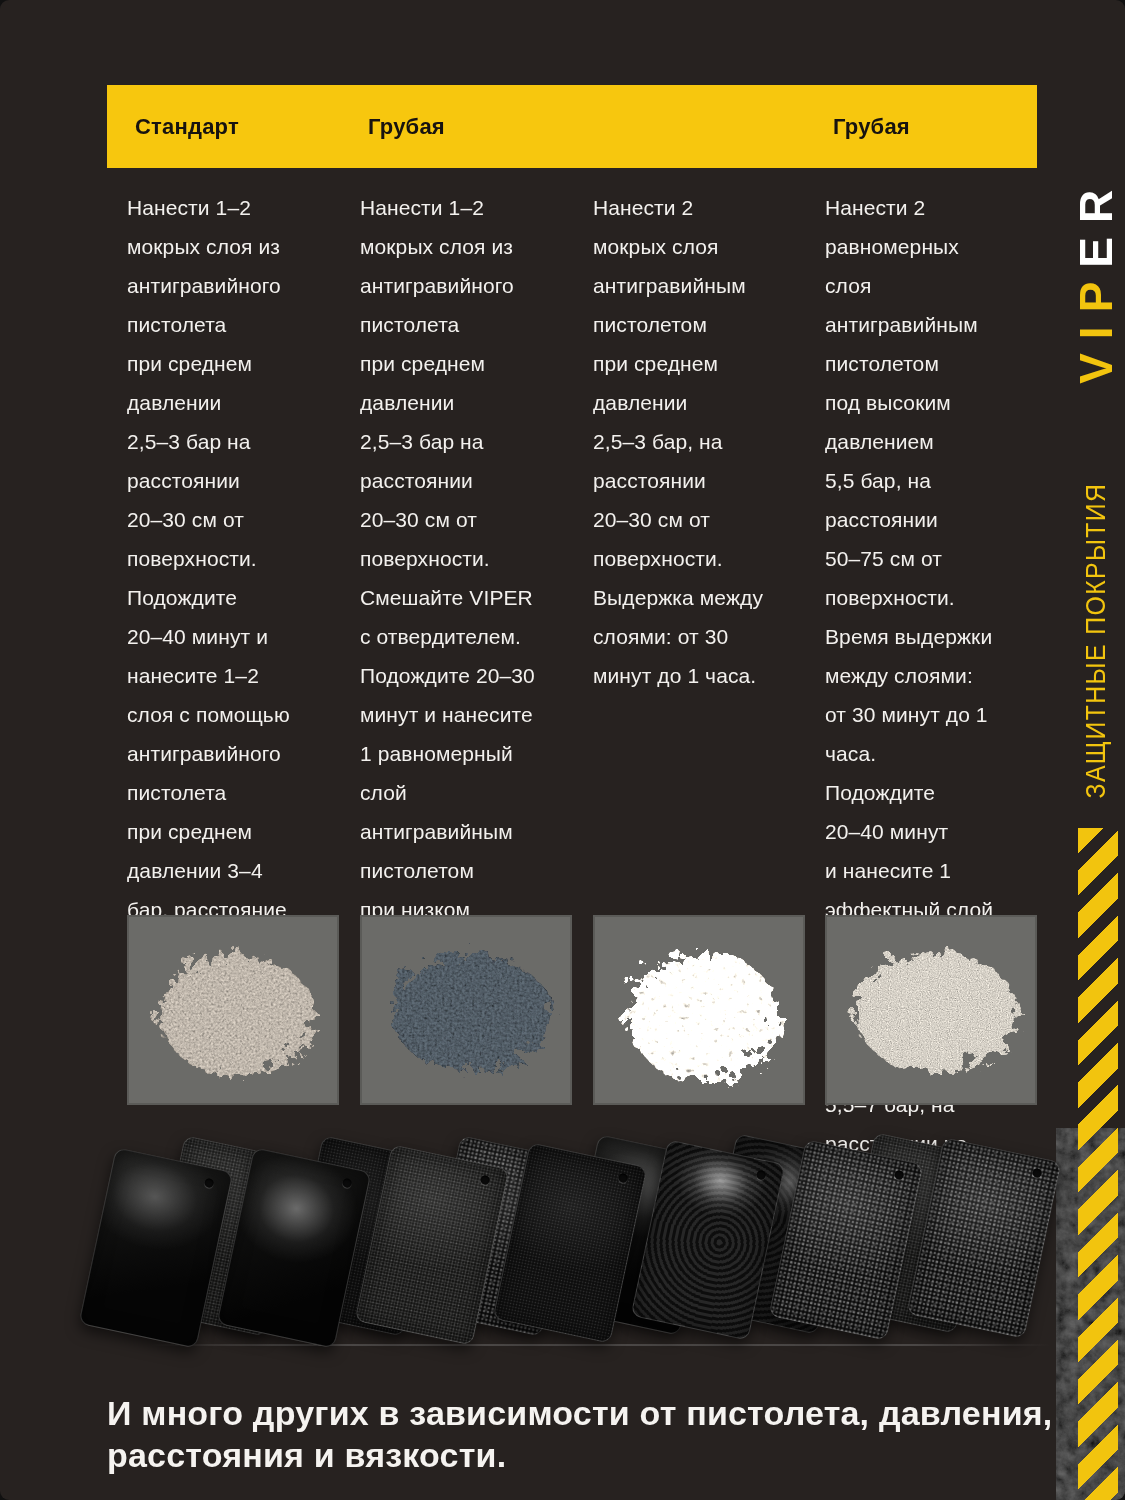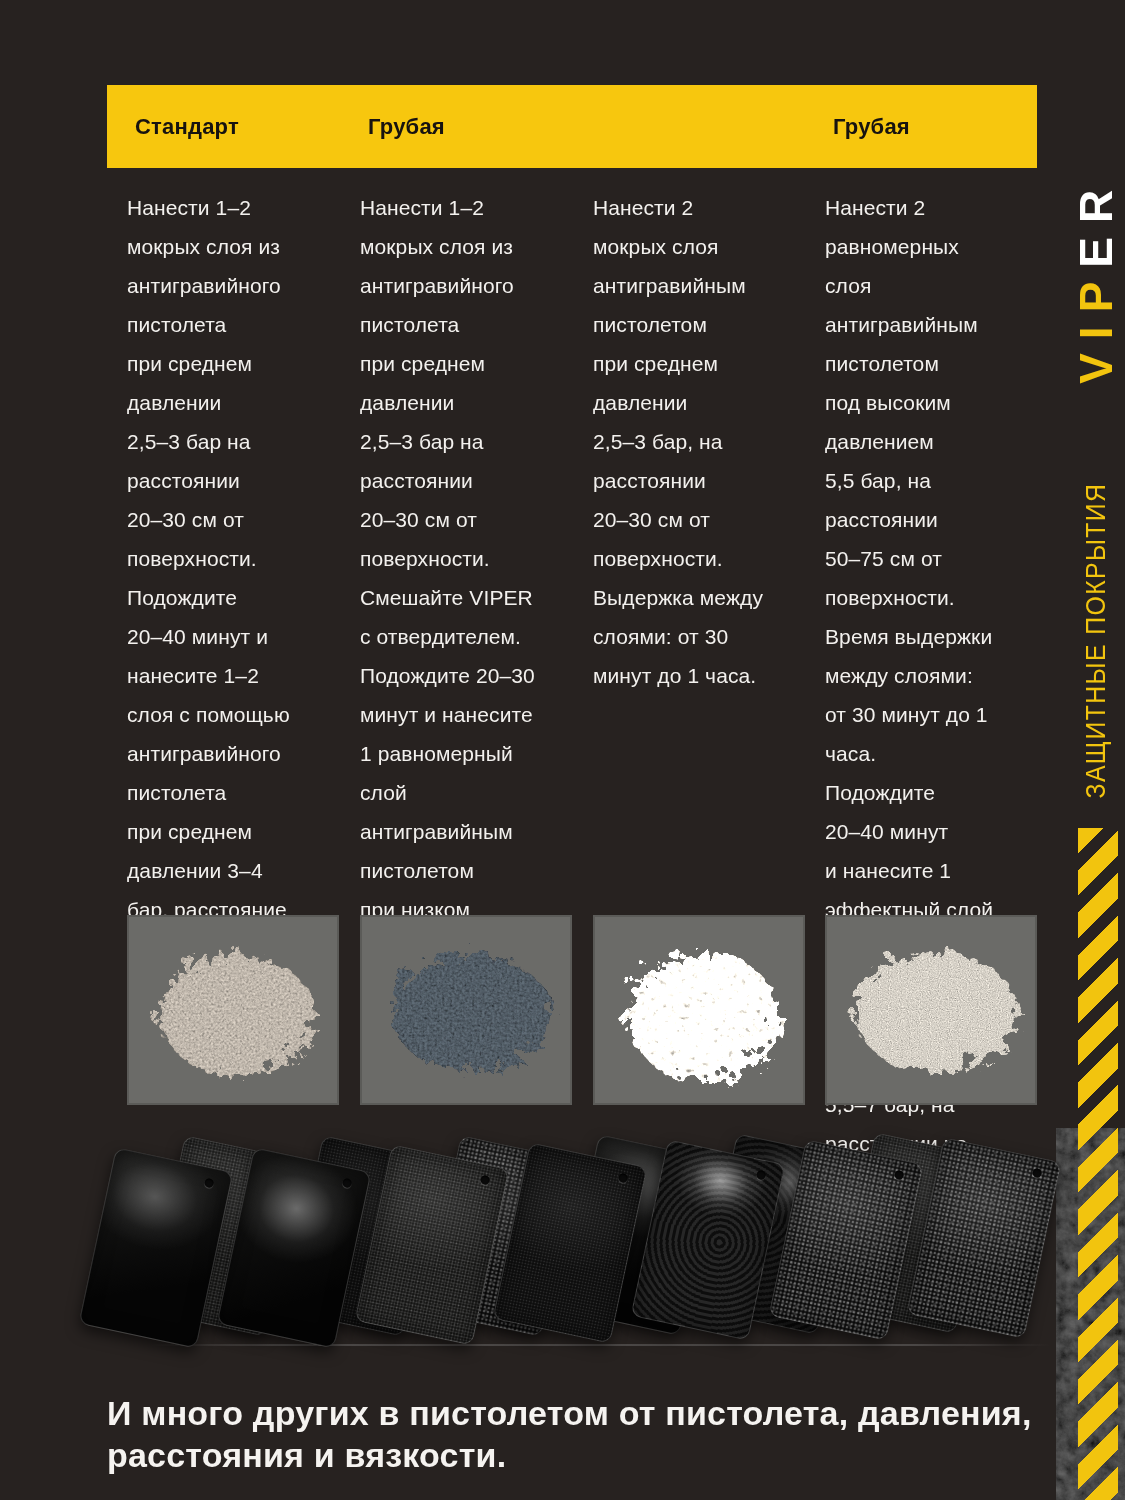--- a/index.html
+++ b/index.html
@@ -1,19 +1,20 @@
 <!DOCTYPE html>
 <html><head>
 <meta charset="utf-8">
 <style>
   html,body{margin:0;padding:0;background:#111;}
   .page{
     position:relative;width:1125px;height:1500px;overflow:hidden;
     background:#272220;
     font-family:"Liberation Sans", sans-serif;
+    border-radius:9px;
   }
   
   .header-bar{
     position:absolute;left:107px;top:85px;width:930px;height:83px;
     background:#f7c70e;
   }
   .header-cell{
     position:absolute;top:0;height:83px;display:flex;align-items:center;
     color:#171310;font-size:22px;font-weight:bold;letter-spacing:0.2px;
   }
@@ -300,21 +301,21 @@
   <div class="card c10 t-coarse">
       <span class="hole"></span>
     </div>
   <div class="card c11 t-speck">
       <span class="hole"></span>
     </div>
   <div class="card c12 t-coarse">
       <span class="hole"></span>
     </div>
 
-  <div class="footer-note">И много других в пистолетом от пистолета, давления,
+  <div class="footer-note">И много других в зависимости от пистолета, давления,
 расстояния и вязкости.</div>
 
   <div class="vbrand">
     <span class="series">ЗАЩИТНЫЕ ПОКРЫТИЯ</span>
     <span class="brand"><span class="vy">VIP</span><span class="vw">ER</span></span>
   </div>
 
   <svg class="band-texture" viewBox="0 0 69 372" preserveAspectRatio="none">
     <rect x="0" y="0" width="69" height="372" fill="#595959" filter="url(#g5)"></rect>
   </svg>

